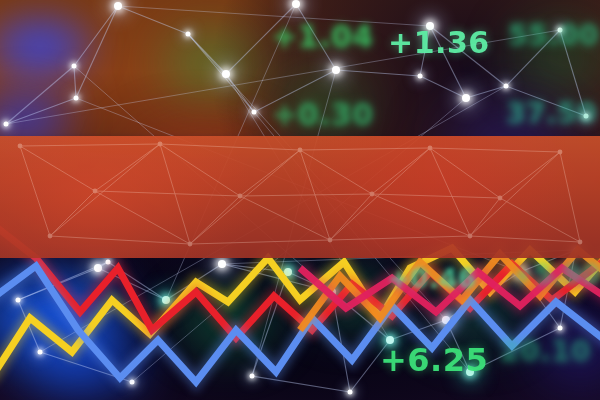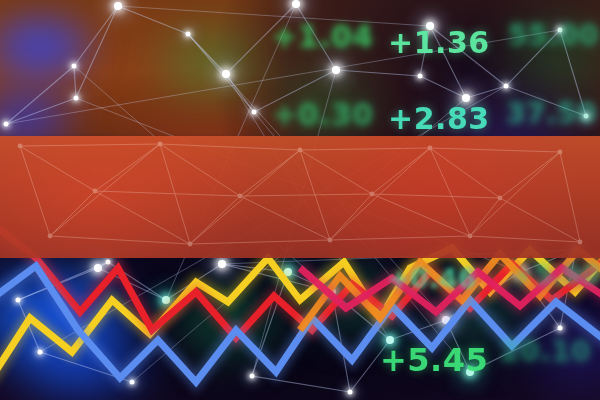--- a/index.html
+++ b/index.html
@@ -191,42 +191,41 @@
       <div class="node cy" style="left: 470px; top: 372px;"></div>
       <div class="node sm" style="left: 576px; top: 250px;"></div>
       <div class="node sm" style="left: 18px; top: 300px;"></div>
     </div>
 
   <div class="layer" id="ticks-top">
       <div class="tick" style="left: 272px; top: 22px; font-size: 30px; color: rgb(58, 217, 107); opacity: 0.75; filter: blur(3.2px); text-shadow: rgba(58, 217, 107, 0.55) 0px 0px 10px;">+1.04</div>
       <div class="tick" style="left: 388px; top: 28px; font-size: 30px; color: rgb(94, 240, 166); opacity: 0.95; filter: blur(0.5px); text-shadow: rgba(94, 240, 166, 0.55) 0px 0px 10px;">+1.36</div>
       <div class="tick" style="left: 508px; top: 22px; font-size: 28px; color: rgb(47, 201, 138); opacity: 0.62; filter: blur(3.6px); text-shadow: rgba(47, 201, 138, 0.55) 0px 0px 10px;">55.00</div>
       <div class="tick" style="left: 272px; top: 100px; font-size: 30px; color: rgb(52, 207, 120); opacity: 0.62; filter: blur(3.4px); text-shadow: rgba(52, 207, 120, 0.55) 0px 0px 10px;">+0.30</div>
-      <div class="tick" style="left: 388px; top: 104px; font-size: 30px; color: rgb(73, 230, 192); opacity: 0.95; filter: blur(0.6px); text-shadow: rgba(73, 230, 192, 0.55) 0px 0px 10px;">+2.83</div>
       <div class="tick" style="left: 506px; top: 100px; font-size: 28px; color: rgb(46, 201, 160); opacity: 0.6; filter: blur(3.6px); text-shadow: rgba(46, 201, 160, 0.55) 0px 0px 10px;">37.50</div>
     </div>
 
   <svg class="layer" id="chart" viewBox="0 0 600 400" preserveAspectRatio="none">
       <defs></defs>
       <polyline points="-10,380 30,318 72,352 112,300 150,334 196,282 228,302 268,258 300,300 344,262 380,318 410,268 452,248 490,292 530,250 575,292 610,252" fill="none" stroke="rgba(245,208,34,0.35)" stroke-width="14" stroke-linejoin="miter" stroke-linecap="butt" filter="blur(4px)"></polyline>
       <polyline points="-10,380 30,318 72,352 112,300 150,334 196,282 228,302 268,258 300,300 344,262 380,318 410,268 452,248 490,292 530,250 575,292 610,252" fill="none" stroke="#f5d022" stroke-width="7" stroke-linejoin="miter" stroke-linecap="butt" opacity="1"></polyline>
       <polyline points="-10,222 36,258 80,312 118,268 152,330 196,292 236,338 274,296 312,330 352,284 392,316 430,272 470,308 512,264 552,300 610,256" fill="none" stroke="rgba(232,32,42,0.35)" stroke-width="14" stroke-linejoin="miter" stroke-linecap="butt" filter="blur(4px)"></polyline>
       <polyline points="-10,222 36,258 80,312 118,268 152,330 196,292 236,338 274,296 312,330 352,284 392,316 430,272 470,308 512,264 552,300 610,256" fill="none" stroke="#e8202a" stroke-width="7" stroke-linejoin="miter" stroke-linecap="butt" opacity="1"></polyline>
       <polyline points="-10,300 36,266 78,330 120,378 158,340 196,382 236,330 276,372 312,318 352,360 392,306 432,348 470,300 512,346 556,302 610,344" fill="none" stroke="rgba(91,141,240,0.35)" stroke-width="14" stroke-linejoin="miter" stroke-linecap="butt" filter="blur(4px)"></polyline>
       <polyline points="-10,300 36,266 78,330 120,378 158,340 196,382 236,330 276,372 312,318 352,360 392,306 432,348 470,300 512,346 556,302 610,344" fill="none" stroke="#5b8df0" stroke-width="7" stroke-linejoin="miter" stroke-linecap="butt" opacity="1"></polyline>
       <polyline points="300,330 340,276 380,318 420,262 462,300 500,254 540,296 578,250 610,276" fill="none" stroke="rgba(240,138,32,0.35)" stroke-width="14" stroke-linejoin="miter" stroke-linecap="butt" filter="blur(4px)"></polyline>
       <polyline points="300,330 340,276 380,318 420,262 462,300 500,254 540,296 578,250 610,276" fill="none" stroke="#f08a20" stroke-width="7" stroke-linejoin="miter" stroke-linecap="butt" opacity="0.95"></polyline>
       <polyline points="300,268 346,308 392,278 436,312 478,272 520,306 562,268 610,300" fill="none" stroke="rgba(224,33,94,0.35)" stroke-width="14" stroke-linejoin="miter" stroke-linecap="butt" filter="blur(4px)"></polyline>
       <polyline points="300,268 346,308 392,278 436,312 478,272 520,306 562,268 610,300" fill="none" stroke="#e0215e" stroke-width="7" stroke-linejoin="miter" stroke-linecap="butt" opacity="0.95"></polyline>
     </svg>
 
   <div class="layer" id="ticks-bottom">
       <div class="tick" style="left: 388px; top: 266px; font-size: 26px; color: rgb(79, 224, 168); opacity: 0.7; filter: blur(2.2px); text-shadow: rgba(79, 224, 168, 0.55) 0px 0px 10px;">+0.46</div>
       <div class="tick" style="left: 512px; top: 262px; font-size: 26px; color: rgb(47, 209, 154); opacity: 0.55; filter: blur(3.4px); text-shadow: rgba(47, 209, 154, 0.55) 0px 0px 10px;">+5.90</div>
-      <div class="tick" style="left: 380px; top: 344px; font-size: 32px; color: rgb(60, 227, 122); opacity: 0.95; filter: blur(0.7px); text-shadow: rgba(60, 227, 122, 0.55) 0px 0px 10px;">+5.45</div>
+      <div class="tick" style="left: 380px; top: 344px; font-size: 32px; color: rgb(60, 227, 122); opacity: 0.95; filter: blur(0.7px); text-shadow: rgba(60, 227, 122, 0.55) 0px 0px 10px;">+6.25</div>
       <div class="tick" style="left: 500px; top: 338px; font-size: 28px; color: rgb(46, 201, 140); opacity: 0.52; filter: blur(3.8px); text-shadow: rgba(46, 201, 140, 0.55) 0px 0px 10px;">20.10</div>
     </div>
 
   <div id="band"></div>
   <svg id="band-lines" viewBox="0 0 600 122" preserveAspectRatio="none">
       <line x1="20" y1="10" x2="95" y2="55" stroke="rgba(255,225,210,0.85)" stroke-width="0.9"></line>
       <line x1="20" y1="10" x2="160" y2="8" stroke="rgba(255,225,210,0.85)" stroke-width="0.9"></line>
       <line x1="20" y1="10" x2="50" y2="100" stroke="rgba(255,225,210,0.85)" stroke-width="0.9"></line>
       <line x1="95" y1="55" x2="160" y2="8" stroke="rgba(255,225,210,0.85)" stroke-width="0.9"></line>
       <line x1="95" y1="55" x2="240" y2="60" stroke="rgba(255,225,210,0.85)" stroke-width="0.9"></line>

